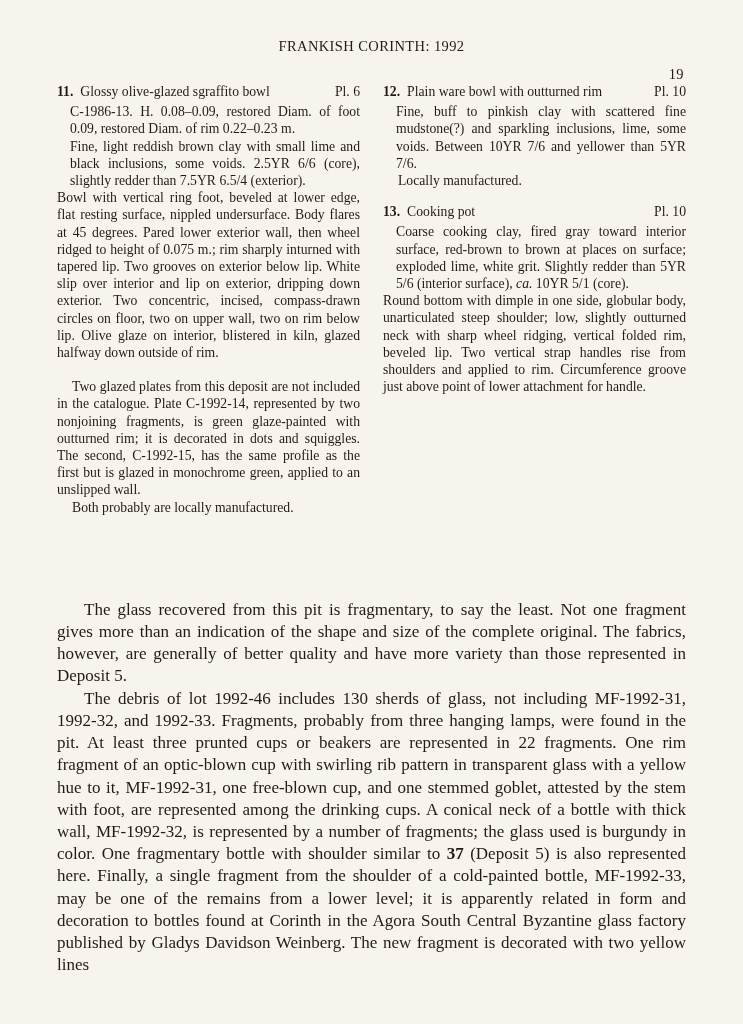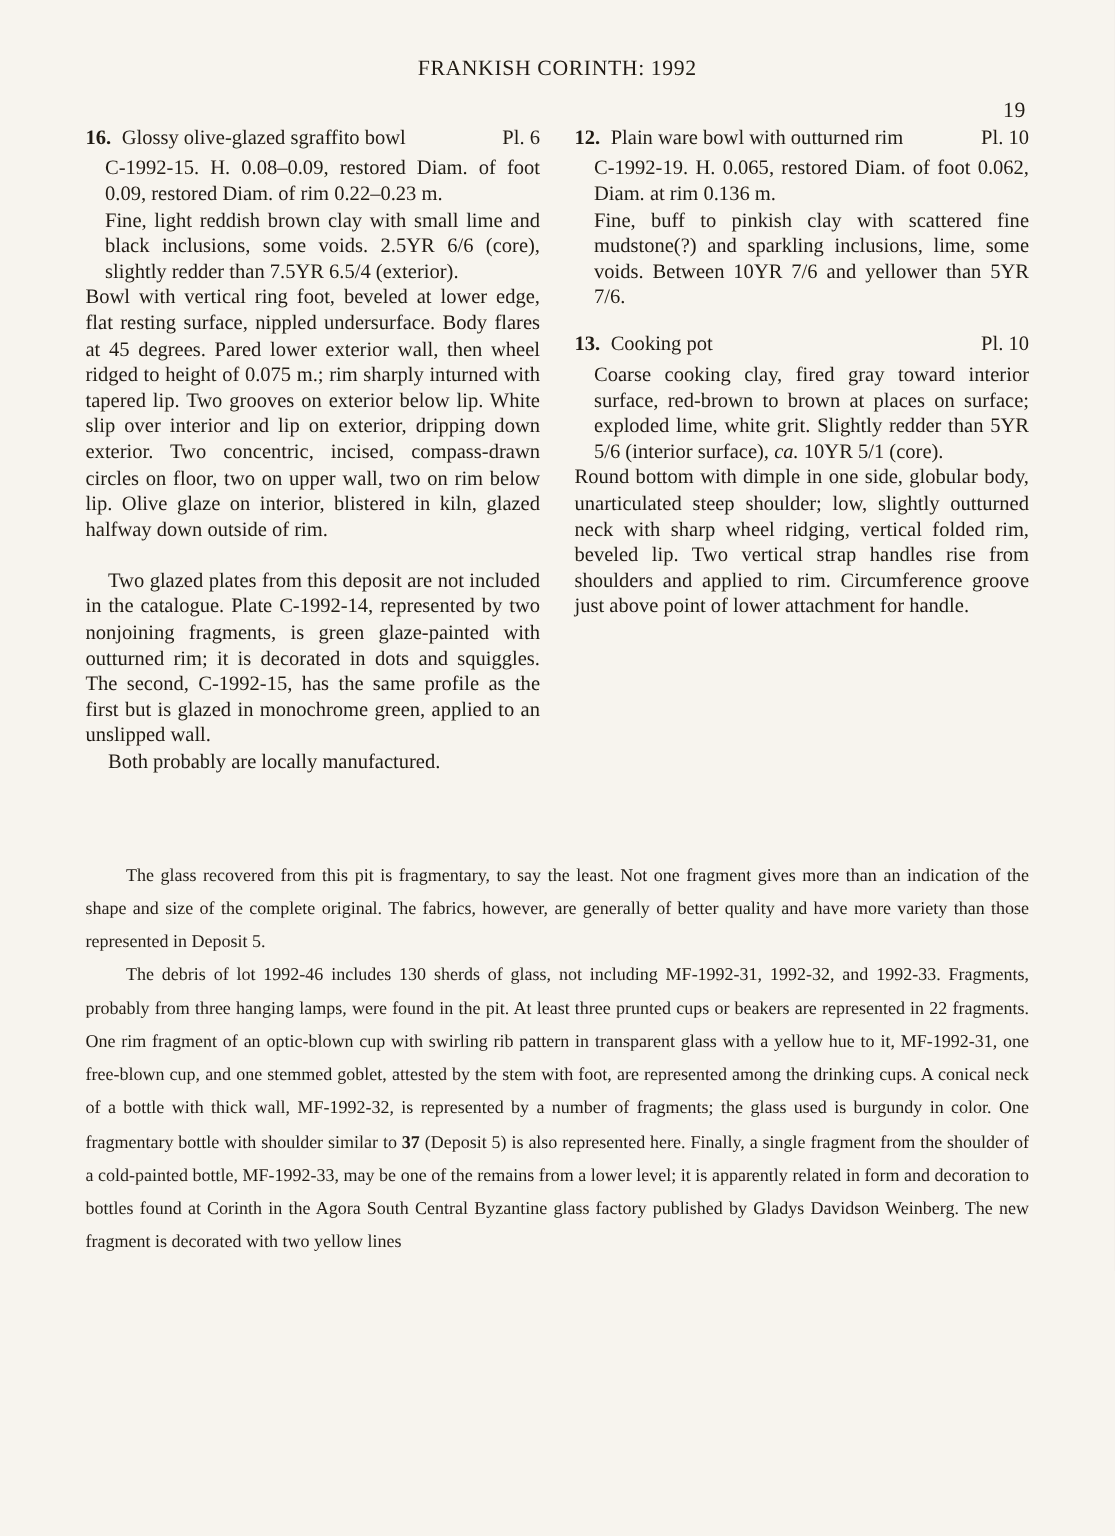--- a/index.html
+++ b/index.html
@@ -52,22 +52,22 @@
   .entry-title { flex: 1 1 auto; padding-right: 6px; }
   .entry-plate { flex: 0 0 auto; text-align: right; }
   .meta {
     margin-left: 13px;
     text-align: justify;
   }
   .desc { text-align: justify; }
   .tindent { text-indent: 15px; }
   .spaced { margin-top: 17px; }
   .glass {
-    margin-top: 56px;
-    font-size: 12px;
+    margin-top: 83px;
+    font-size: 17px;
     line-height: 22.2px;
     text-align: justify;
     hyphens: auto;
     -webkit-hyphens: auto;
   }
   .glass p { text-indent: 27px; }
   i { font-style: italic; margin-top: 20px; }
   b { font-weight: bold; }
 </style>
 </head>
@@ -78,41 +78,41 @@
   <header class="page-header">
     <span class="running-title">FRANKISH CORINTH: 1992</span>
     <span class="page-number">19</span>
   </header>
 
   <div class="columns">
 
     <div class="col">
       <section class="entry">
         <div class="entry-head">
-          <span class="entry-num">16.</span>
+          <span class="entry-num">11.</span>
           <span class="entry-title">Glossy olive-glazed sgraffito bowl</span>
           <span class="entry-plate">Pl. 6</span>
         </div>
-        <p class="meta">C-1992-15. H. 0.08–0.09, restored Diam. of foot 0.09, restored Diam. of rim 0.22–0.23 m.</p>
+        <p class="meta">C-1986-13. H. 0.08–0.09, restored Diam. of foot 0.09, restored Diam. of rim 0.22–0.23 m.</p>
         <p class="meta">Fine, light reddish brown clay with small lime and black inclusions, some voids. 2.5YR 6/6 (core), slightly redder than 7.5YR 6.5/4 (exterior).</p>
         <p class="desc">Bowl with vertical ring foot, beveled at lower edge, flat resting surface, nippled undersurface. Body flares at 45 degrees. Pared lower exterior wall, then wheel ridged to height of 0.075 m.; rim sharply inturned with tapered lip. Two grooves on exterior below lip. White slip over interior and lip on exterior, dripping down exterior. Two concentric, incised, compass-drawn circles on floor, two on upper wall, two on rim below lip. Olive glaze on interior, blistered in kiln, glazed halfway down outside of rim.</p>
         <p class="desc tindent spaced">Two glazed plates from this deposit are not included in the catalogue. Plate C-1992-14, represented by two nonjoining fragments, is green glaze-painted with outturned rim; it is decorated in dots and squiggles. The second, C-1992-15, has the same profile as the first but is glazed in monochrome green, applied to an unslipped wall.</p>
         <p class="desc tindent">Both probably are locally manufactured.</p>
       </section>
     </div>
 
     <div class="col">
       <section class="entry">
         <div class="entry-head">
           <span class="entry-num">12.</span>
           <span class="entry-title">Plain ware bowl with outturned rim</span>
           <span class="entry-plate">Pl. 10</span>
         </div>
-        <p class="meta">C-1992-19. H. 0.065, restored Diam. of foot 0.062, Diam. at rim 0.136 m.</p>
         <p class="meta">Fine, buff to pinkish clay with scattered fine mudstone(?) and sparkling inclusions, lime, some voids. Between 10YR 7/6 and yellower than 5YR 7/6.</p>
+        <p class="desc tindent">Locally manufactured.</p>
       </section>
 
       <section class="entry">
         <div class="entry-head">
           <span class="entry-num">13.</span>
           <span class="entry-title">Cooking pot</span>
           <span class="entry-plate">Pl. 10</span>
         </div>
         <p class="meta"><span>Coarse cooking clay, fired gray toward interior surface, red-brown to brown at places on surface; exploded lime, white grit. Slightly redder than 5YR 5/6 (interior surface), </span><i>ca.</i><span> 10YR 5/1 (core).</span></p>
         <p class="desc">Round bottom with dimple in one side, globular body, unarticulated steep shoulder; low, slightly outturned neck with sharp wheel ridging, vertical folded rim, beveled lip. Two vertical strap handles rise from shoulders and applied to rim. Circumference groove just above point of lower attachment for handle.</p>

